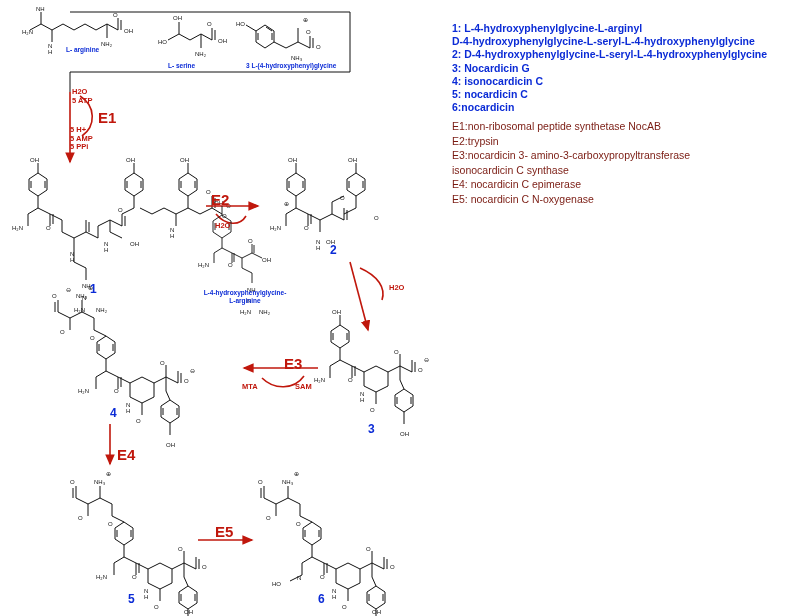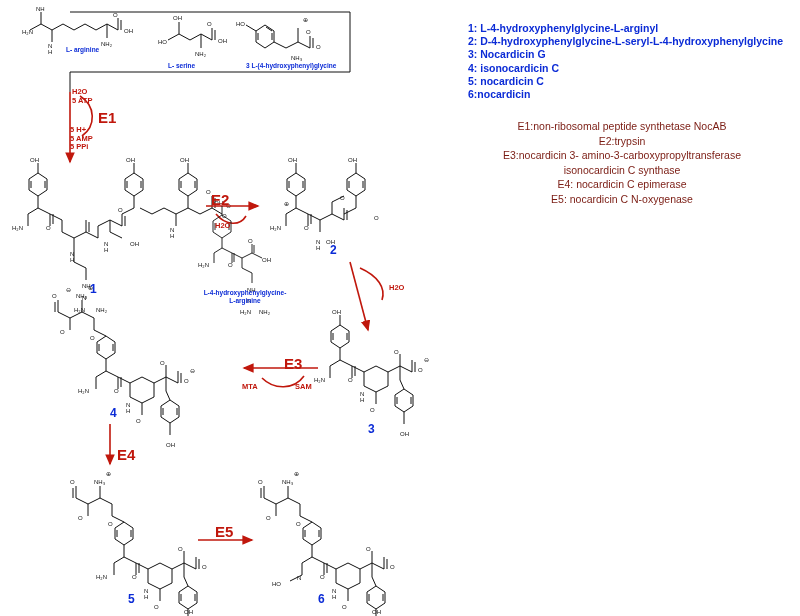--- a/index.html
+++ b/index.html
@@ -7,28 +7,28 @@
     width:800px;height:616px;background:#ffffff;
     font-family:"Liberation Sans", sans-serif;
     position:relative;overflow:hidden;
   }
   .canvas{position:absolute;left:0;top:0;width:800px;height:616px;}
   svg.schematic{position:absolute;left:0;top:0;width:800px;height:616px;}
 
   
   .legend{
     position:absolute; left:452px; top:22px; width:330px;
-    color:#0b2bd6; font-weight:bold; font-size:10.5px; line-height:13.2px;margin-left:16px;
+    color:#0b2bd6; font-weight:bold; font-size:10.5px; line-height:13.2px;
   }
   .legend .row{white-space:nowrap;}
   .enz{
     position:absolute; left:452px; top:119px; width:340px;
     color:#7a1b12; font-size:10.5px; line-height:14.6px;
   }
-  .enz .row{white-space:nowrap;text-align:center;}
+  .enz .row{white-space:nowrap;}
 
   
   .num{
     position:absolute;color:#0b2bd6;font-weight:bold;font-size:12px;
   }
   
   .elabel{
     position:absolute;color:#c0170c;font-weight:bold;font-size:15px;
   }
   .rlabel{
@@ -398,20 +398,21 @@
       <text class="atom" x="342" y="609">O</text>
       <text class="atom" x="366" y="551">O</text>
       <text class="atom" x="390" y="569">O</text>
       <text class="atom" x="372" y="614">OH</text>
     </g>
 
   </svg>
 
   <div class="legend">
     <div class="row">1: L-4-hydroxyphenylglycine-L-arginyl</div>
+    <div class="row">D-4-hydroxyphenylglycine-L-seryl-L-4-hydroxyphenylglycine</div>
     <div class="row">2: D-4-hydroxyphenylglycine-L-seryl-L-4-hydroxyphenylglycine</div>
     <div class="row">3: Nocardicin G</div>
     <div class="row">4: isonocardicin C</div>
     <div class="row">5: nocardicin C</div>
     <div class="row">6:nocardicin</div>
   </div>
 
   <div class="enz">
     <div class="row">E1:non-ribosomal peptide synthetase NocAB</div>
     <div class="row">E2:trypsin</div>

